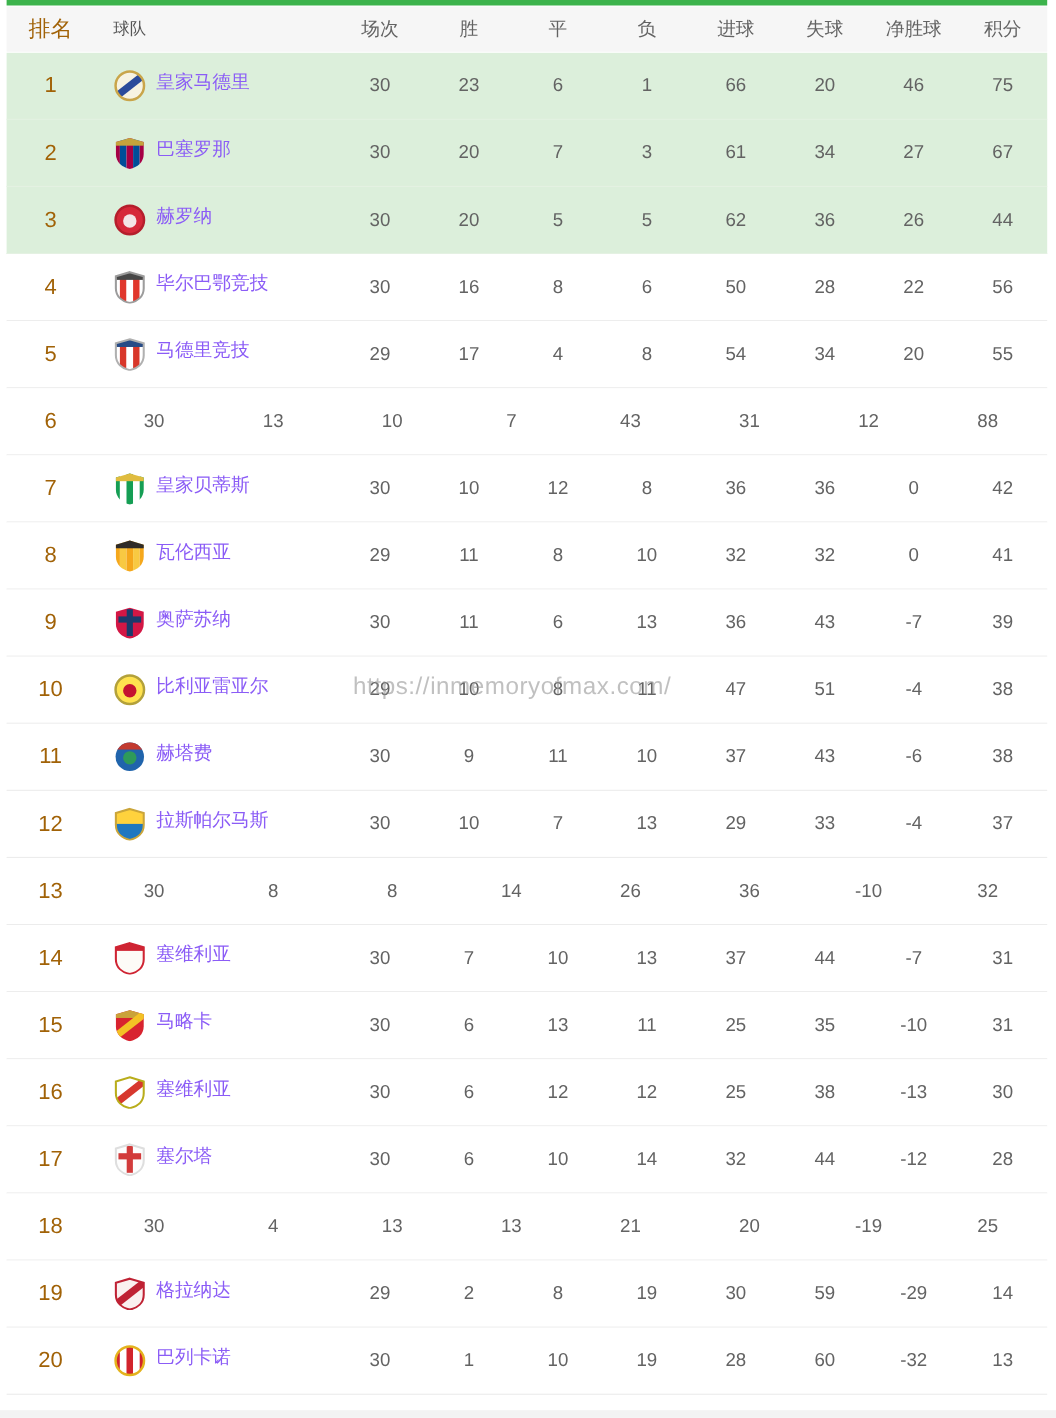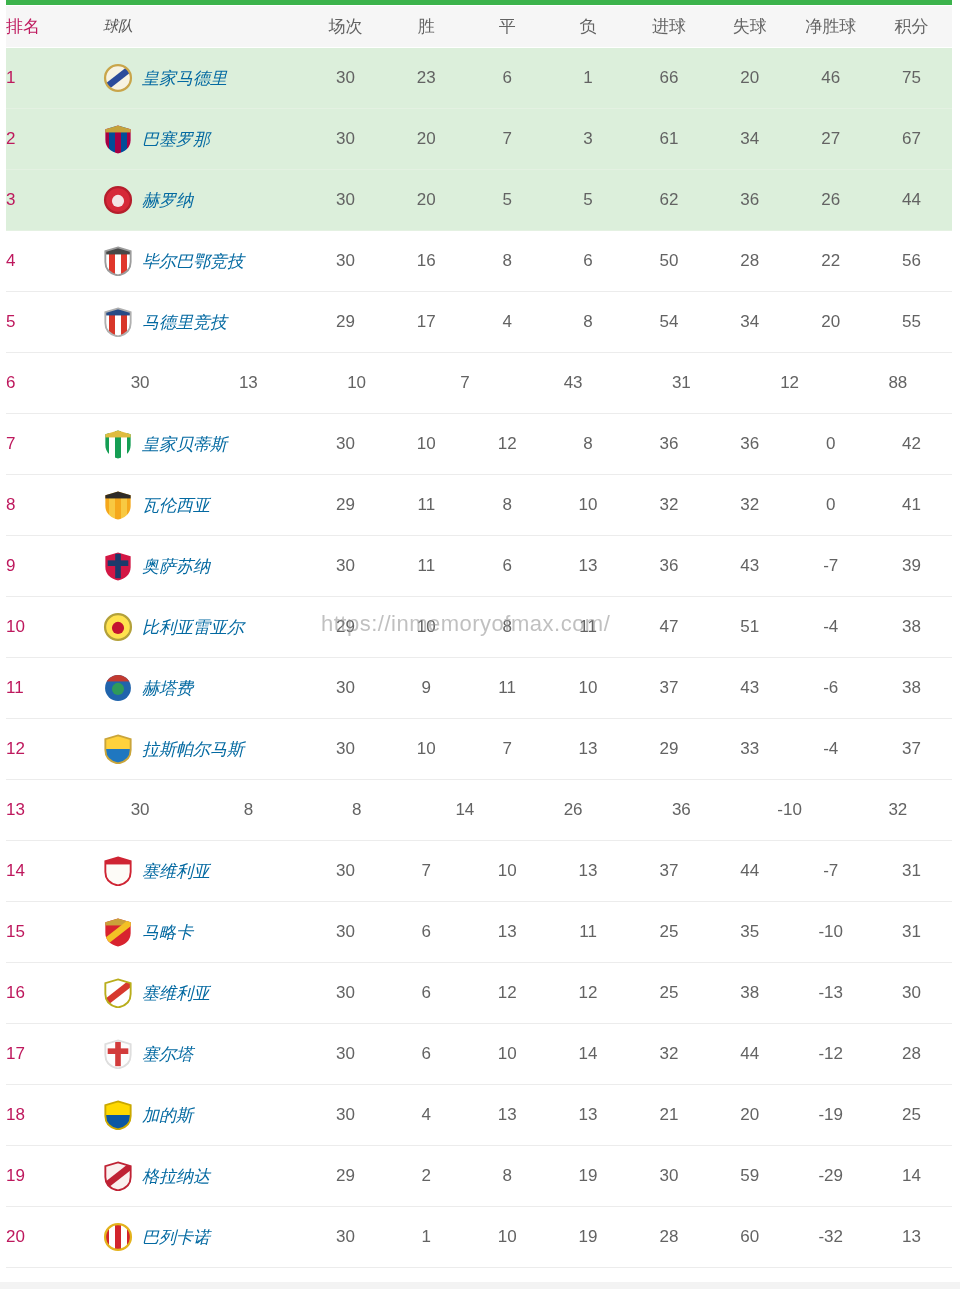--- a/index.html
+++ b/index.html
@@ -14,28 +14,28 @@
   .hrow{
     display:flex;align-items:center;height:41px;background:#f6f6f6;
     margin-top:1px;margin-bottom:1px;
   }
   .hcell{color:#555;font-size:15px;}
   .row{
     display:flex;align-items:center;height:60px;background:#fff;
     border-bottom:1px solid #ececec;
   }
   .row.top{border-bottom-color:#e4f1e2;}
-  .c-rank{width:80px;font-size:17px;color:#be185d;flex:0 0 80px;}
+  .c-rank{width:80px;text-align:center;font-size:20px;color:#a16207;flex:0 0 80px;}
   .c-team{
-    width:219px;flex:0 0 219px;display:flex;align-items:center;
-    padding-left:17px;box-sizing:border-box;gap:9px;font-style:italic;
+    width:219px;flex:0 0 219px;display:flex;align-items:flex-start;
+    padding-left:17px;box-sizing:border-box;gap:9px;
   }
   .c-team .hlabel{font-size:15px;color:#555;}
   .c-stat{flex:1;text-align:center;font-size:17px;color:#636363;}
-  .tname{font-size:17px;color:#0369a1;white-space:nowrap;}
+  .tname{font-size:17px;color:#8b5cf6;white-space:nowrap;}
   .crest{width:30px;height:30px;flex:0 0 30px;display:inline-flex;}
   .crest svg{display:block;}
   .watermark{
     position:absolute;left:321px;top:611px;z-index:5;
     font-size:22px;font-weight:normal;letter-spacing:.5px;
     color:rgba(147,147,147,.58);pointer-events:none;white-space:nowrap;text-align:right;
   }
   .bottom-strip{position:absolute;left:0;bottom:0;width:960px;height:7px;background:#f3f3f3;}
 </style>
 </head>
@@ -523,37 +523,20 @@
           <div class="c-stat">6</div>
           <div class="c-stat">10</div>
           <div class="c-stat">14</div>
           <div class="c-stat">32</div>
           <div class="c-stat">44</div>
           <div class="c-stat">-12</div>
           <div class="c-stat">28</div>
         </div>
         <div class="row">
           <div class="c-rank">18</div>
-          <div class="c-team">
-            <span class="crest">
-              <svg viewBox="0 0 32 32" width="30" height="30">
-                <defs>
-                  <clipPath id="lg17">
-                    <path d="M16 1.5 L29.5 5.5 V17 C29.5 25 23.5 29.8 16 31.5 C8.5 29.8 2.5 25 2.5 17 V5.5 Z"></path>
-                  </clipPath>
-                </defs>
-                <g clip-path="url(#lg17)">
-                  <rect width="32" height="32" fill="#ffd900"></rect>
-                  <rect y="16" width="32" height="16" fill="#0a57a3"></rect>
-                </g>
-                <path d="M16 1.5 L29.5 5.5 V17 C29.5 25 23.5 29.8 16 31.5 C8.5 29.8 2.5 25 2.5 17 V5.5 Z" fill="none" stroke="#caa800" stroke-width="2"></path>
-              </svg>
-            </span>
-            <span class="tname">加的斯</span>
-          </div>
           <div class="c-stat">30</div>
           <div class="c-stat">4</div>
           <div class="c-stat">13</div>
           <div class="c-stat">13</div>
           <div class="c-stat">21</div>
           <div class="c-stat">20</div>
           <div class="c-stat">-19</div>
           <div class="c-stat">25</div>
         </div>
         <div class="row">

